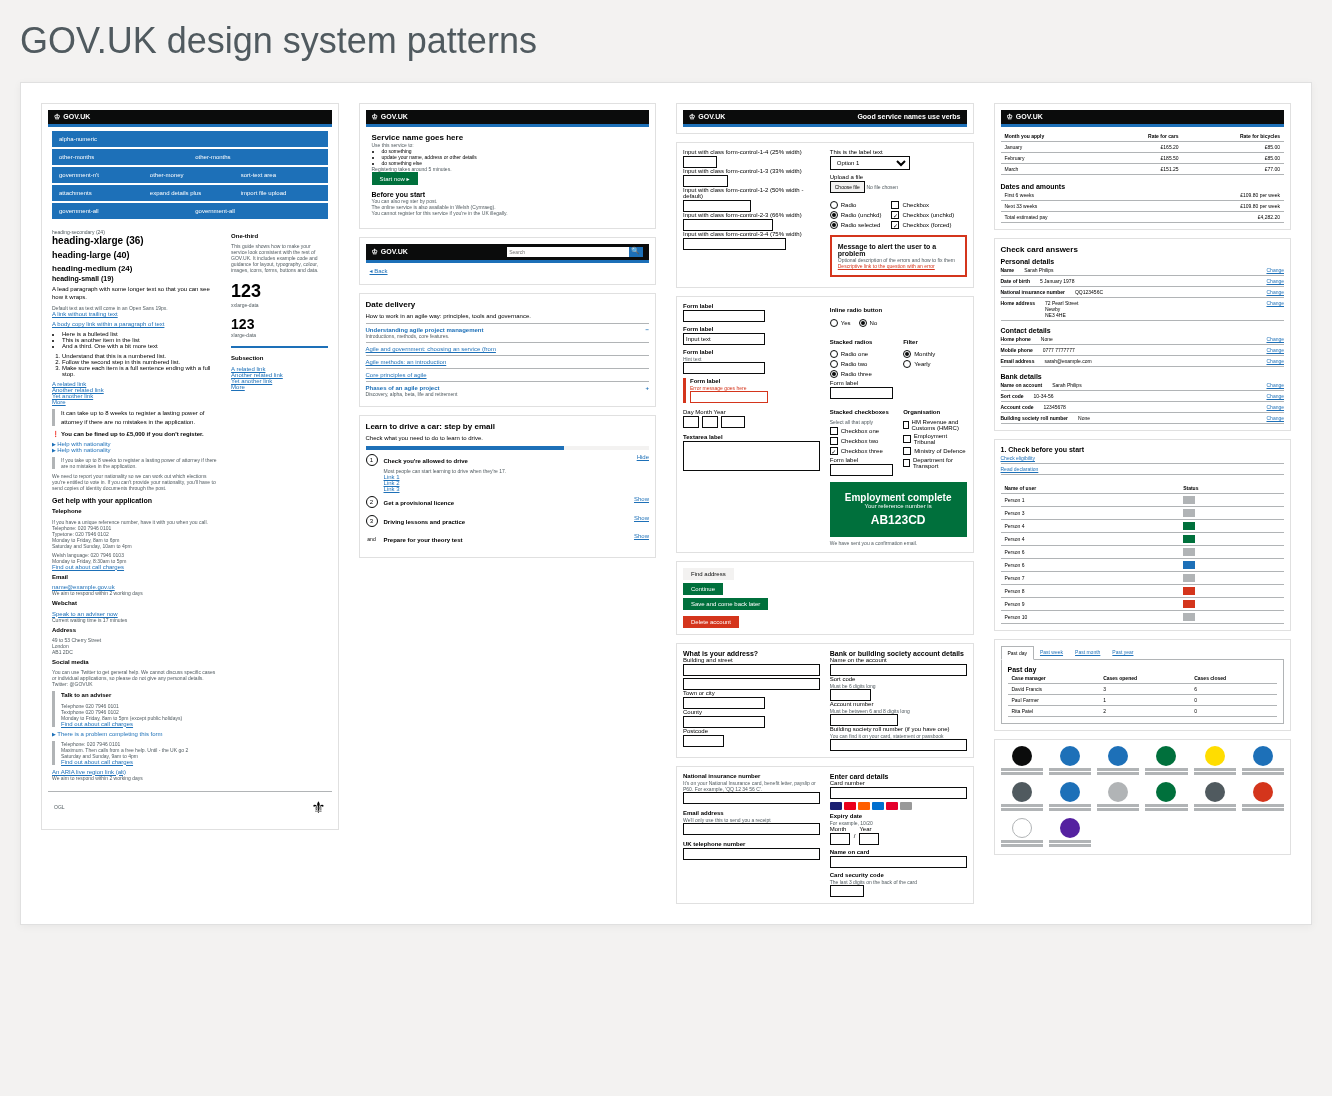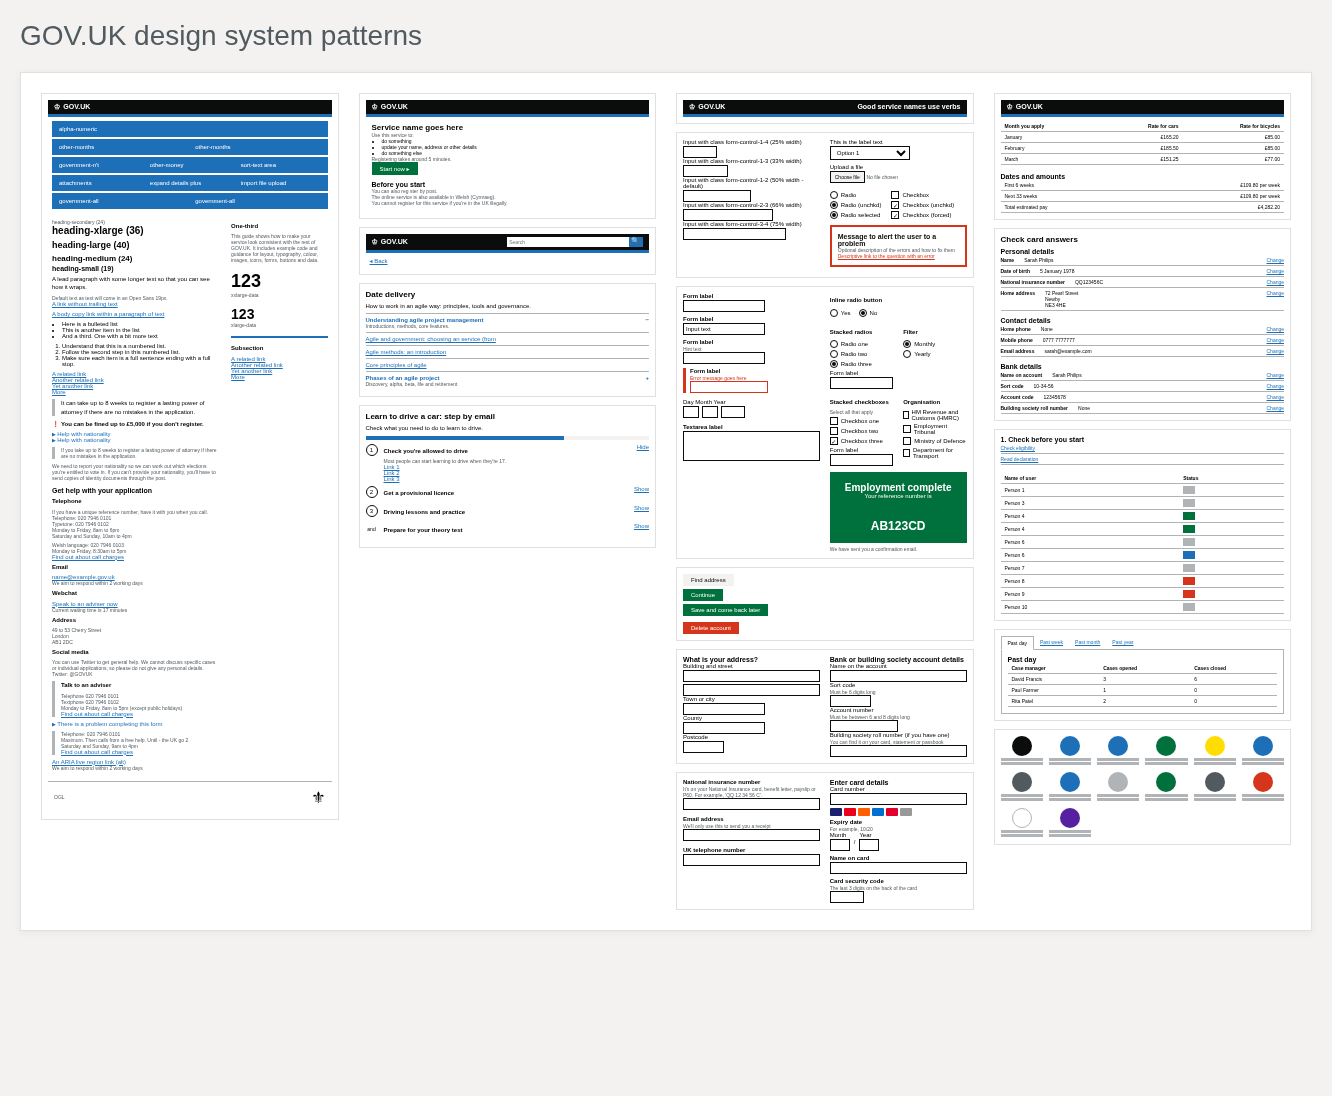--- a/index.html
+++ b/index.html
@@ -1,17 +1,17 @@
 <!DOCTYPE html>
 <html><head>
   <meta charset="utf-8">
   <style>
     * { margin: 0; padding: 0; box-sizing: border-box; }
     body { font-family: Arial, sans-serif; background: #f3f2f1; padding: 20px; font-size: 6px; }
-    .page-title { font-size: 28px; color: #505a5f; margin-bottom: 20px; font-weight: normal; }
+    .page-title { font-size: 36px; color: #505a5f; margin-bottom: 20px; font-weight: normal; }
     .board { background: #fff; border: 1px solid #e0e0e0; padding: 20px; display: flex; gap: 20px; box-shadow: 0 2px 8px rgba(0,0,0,0.05); }
     .col { flex: 1; display: flex; flex-direction: column; gap: 8px; }
     .panel { border: 1px solid #e0e0e0; background: #fff; padding: 6px; }
     .govuk-header { background: #0b0c0c; color: #fff; padding: 3px 6px; font-weight: bold; font-size: 7px; }
     .govuk-header .crown { margin-right: 3px; }
     .blue-bar { background: #1d70b8; height: 3px; }
     .nav-row { background: #1d70b8; color: #fff; padding: 3px; margin-bottom: 2px; display: flex; gap: 3px; }
     .nav-cell { background: #1d70b8; padding: 2px 4px; flex: 1; }
     .heading-xl { font-size: 10px; font-weight: bold; }
     .heading-l { font-size: 9px; font-weight: bold; }
@@ -37,21 +37,21 @@
     .radio, .checkbox { display: flex; align-items: center; gap: 3px; margin: 2px 0; }
     .radio-circle { width: 8px; height: 8px; border: 1px solid #0b0c0c; border-radius: 50%; display: inline-flex; align-items: center; justify-content: center; }
     .radio-circle.checked::after { content: ""; width: 4px; height: 4px; background: #0b0c0c; border-radius: 50%; }
     .check-box { width: 8px; height: 8px; border: 1px solid #0b0c0c; display: inline-flex; align-items: center; justify-content: center; }
     .check-box.checked::after { content: "✓"; font-size: 6px; }
     .error-summary { border: 2px solid #d4351c; padding: 6px; margin: 4px 0; }
     .error-summary h3 { color: #0b0c0c; font-size: 7px; }
     .error-text { color: #d4351c; font-size: 5px; }
     .complete-panel { background: #00703c; color: #fff; padding: 10px; text-align: center; }
     .complete-panel h2 { font-size: 10px; }
-    .complete-panel .ref { font-size: 12px; font-weight: bold; margin-top: 20px; }
+    .complete-panel .ref { font-size: 12px; font-weight: bold; margin-top: 4px; }
     .summary-row { display: flex; justify-content: space-between; border-bottom: 1px solid #b1b4b6; padding: 2px 0; font-size: 5px; }
     .summary-row .value { flex: 1; text-align: left; padding-left: 10px; }
     .table { width: 100%; font-size: 5px; border-collapse: collapse; }
     .table th, .table td { text-align: left; padding: 2px 4px; border-bottom: 1px solid #b1b4b6; }
     .table th.right, .table td.right { text-align: right; }
     .accordion-item { border-top: 1px solid #b1b4b6; padding: 3px 0; }
     .accordion-header { display: flex; justify-content: space-between; color: #1d70b8; font-weight: bold; font-size: 6px; }
     .step { display: flex; gap: 6px; margin: 4px 0; }
     .step-circle { width: 12px; height: 12px; border: 1px solid #0b0c0c; border-radius: 50%; display: flex; align-items: center; justify-content: center; font-size: 6px; flex-shrink: 0; }
     .step-content { flex: 1; }

